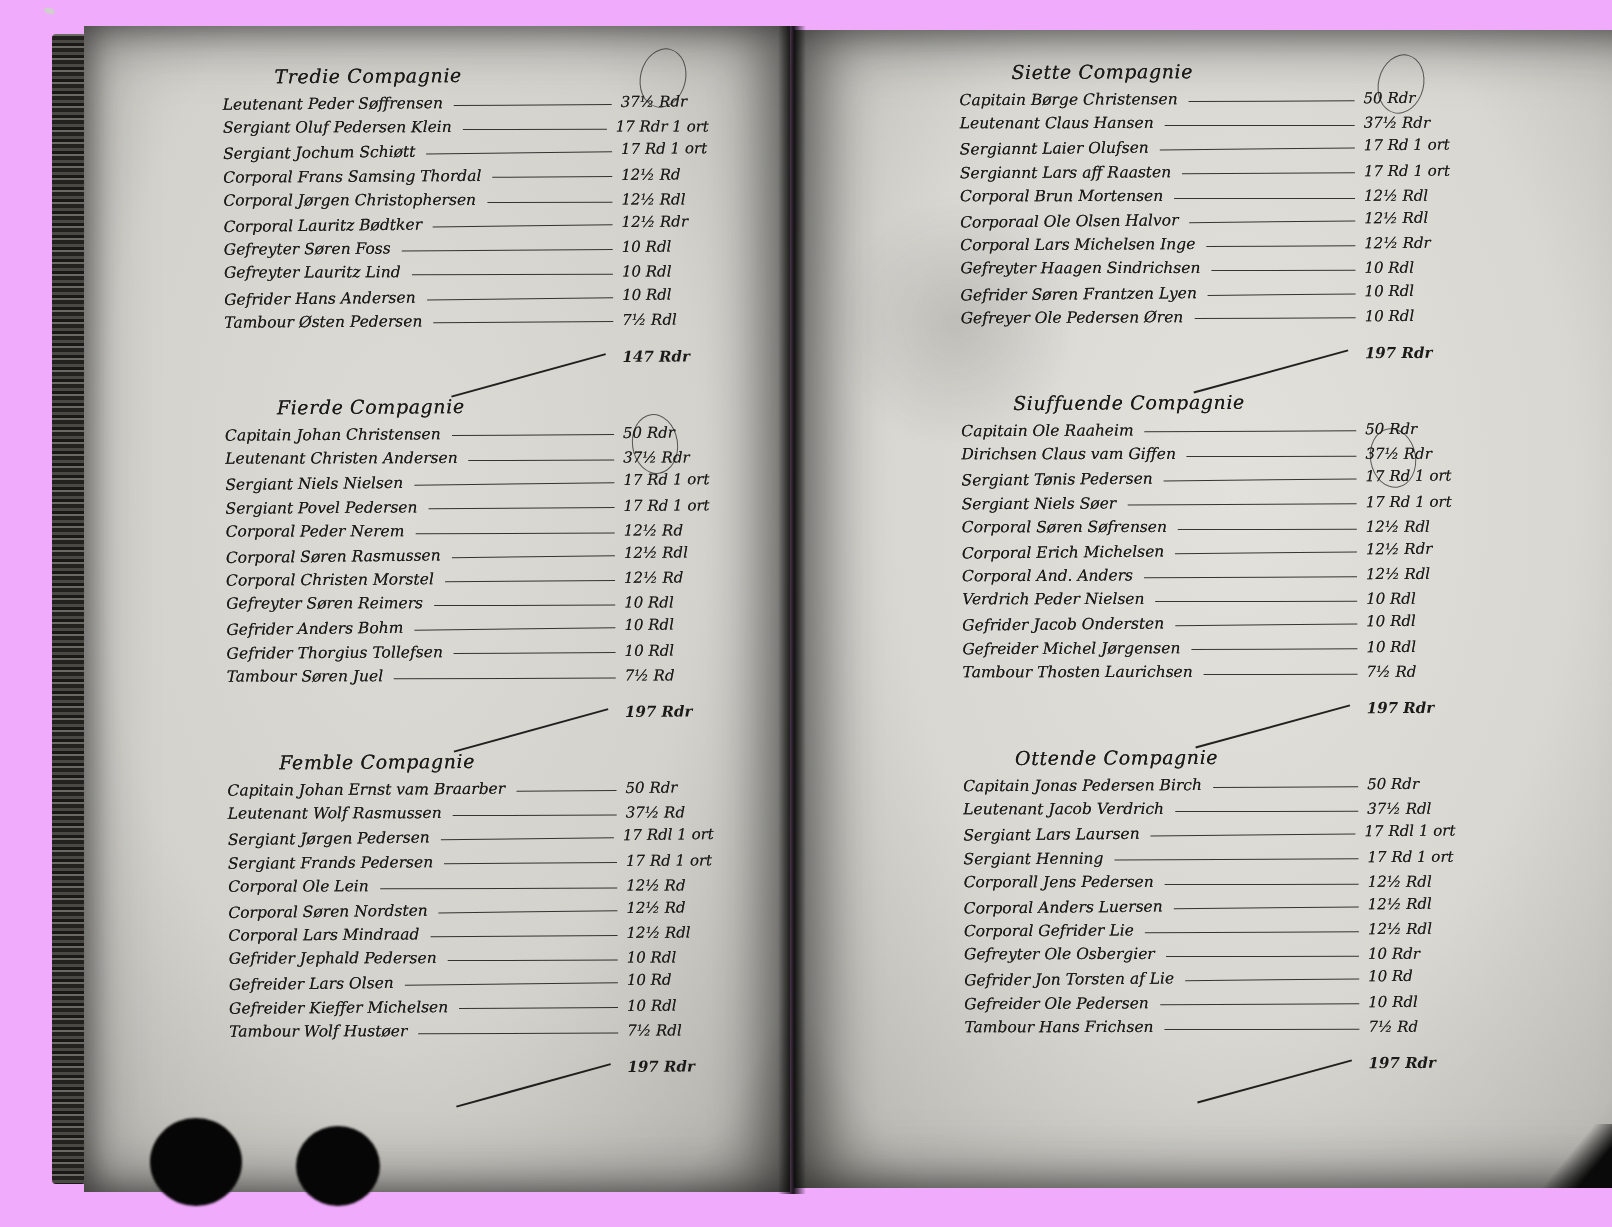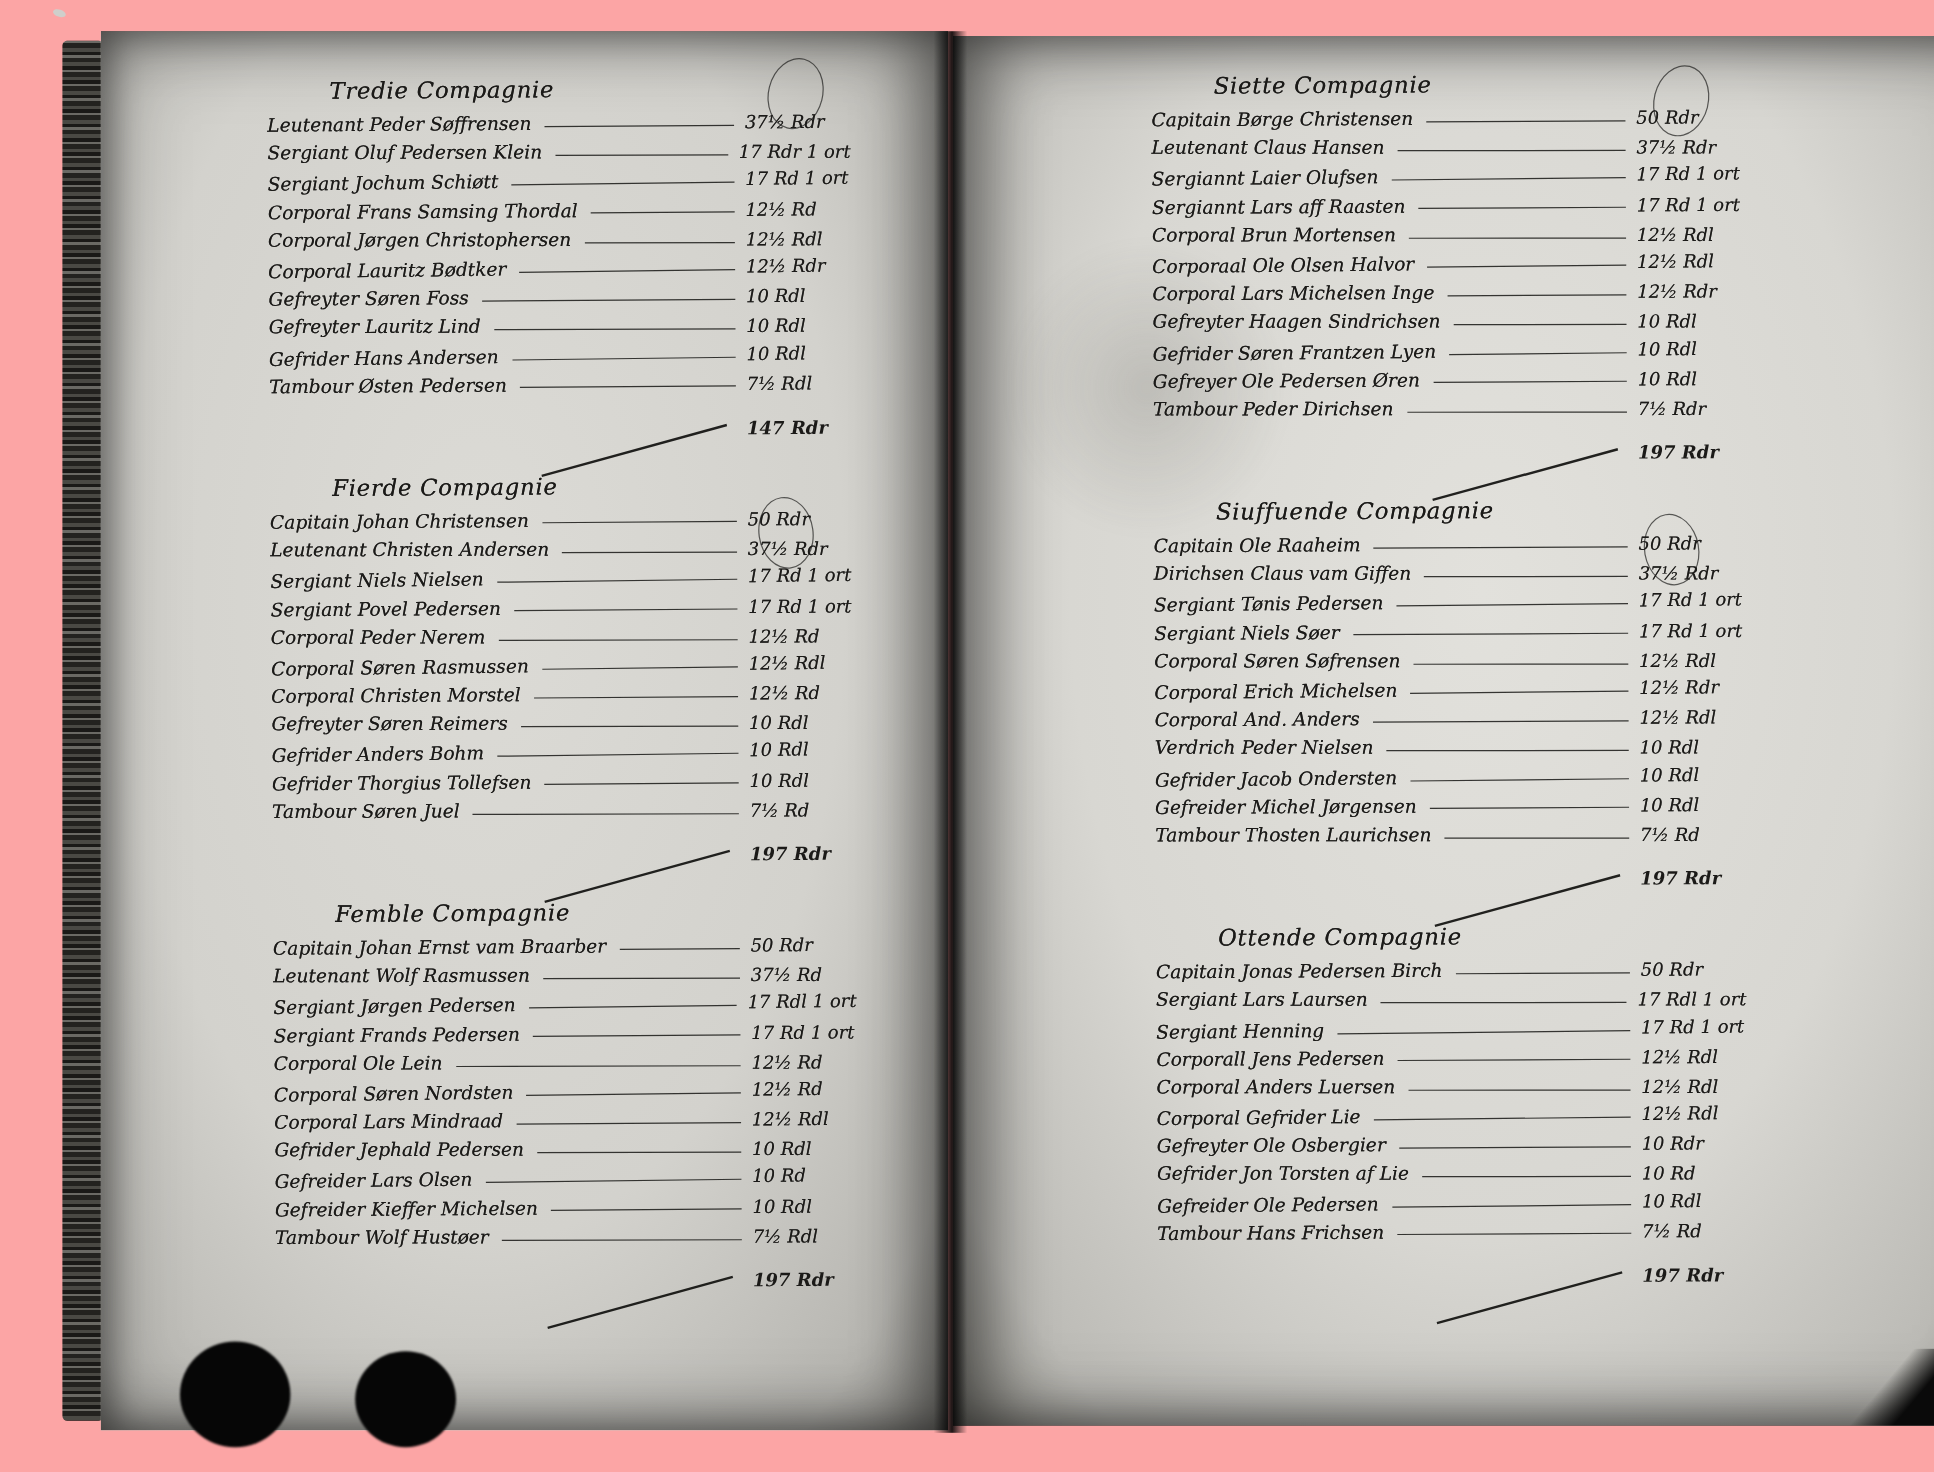--- a/index.html
+++ b/index.html
@@ -1,18 +1,18 @@
 <!DOCTYPE html>
 <html><head>
 <meta charset="utf-8">
 <style>
   html,body { margin:0; padding:0; background:#000; }
   .stage {
     position:relative; width:1612px; height:1227px; overflow:hidden;
-    background:#fca5a5; font-family:"DejaVu Serif", serif;
+    background:#f0abfc; font-family:"DejaVu Serif", serif;
   }
   .book { position:absolute; left:52px; top:26px; width:1505px; height:1172px; }
 
   .edge-stack-left {
     position:absolute; left:0; top:8px; width:34px; height:1150px;
     background: repeating-linear-gradient(to bottom,
       #6a6964 0 2px, #23221f 2px 6px, #4a4944 6px 9px, #1a1917 9px 12px);
     border-radius:4px;
   }
   .edge-stack-right {
@@ -331,25 +331,20 @@
             <div class="entry-row">
               <span class="entry-text">Gefrider Søren Frantzen Lyen</span>
               <span class="leader"></span>
               <span class="entry-amount">10 Rdl</span>
             </div>
             <div class="entry-row">
               <span class="entry-text">Gefreyer Ole Pedersen Øren</span>
               <span class="leader"></span>
               <span class="entry-amount">10 Rdl</span>
             </div>
-            <div class="entry-row">
-              <span class="entry-text">Tambour Peder Dirichsen</span>
-              <span class="leader"></span>
-              <span class="entry-amount">7½ Rdr</span>
-            </div>
             <div class="total-row">
               <span class="total-slash"></span>
               <span class="total-amount">197 Rdr</span>
             </div>
           </div>
           <div class="section">
             <div class="section-title">Siuffuende Compagnie</div>
             <div class="entry-row">
               <span class="entry-text">Capitain Ole Raaheim</span>
               <span class="leader"></span>
@@ -409,20 +404,25 @@
               <span class="total-slash"></span>
               <span class="total-amount">197 Rdr</span>
             </div>
           </div>
           <div class="section">
             <div class="section-title">Ottende Compagnie</div>
             <div class="entry-row">
               <span class="entry-text">Capitain Jonas Pedersen Birch</span>
               <span class="leader"></span>
               <span class="entry-amount">50 Rdr</span>
+            </div>
+            <div class="entry-row">
+              <span class="entry-text">Leutenant Jacob Verdrich</span>
+              <span class="leader"></span>
+              <span class="entry-amount">37½ Rdl</span>
             </div>
             <div class="entry-row">
               <span class="entry-text">Sergiant Lars Laursen</span>
               <span class="leader"></span>
               <span class="entry-amount">17 Rdl 1 ort</span>
             </div>
             <div class="entry-row">
               <span class="entry-text">Sergiant Henning</span>
               <span class="leader"></span>
               <span class="entry-amount">17 Rd 1 ort</span>

